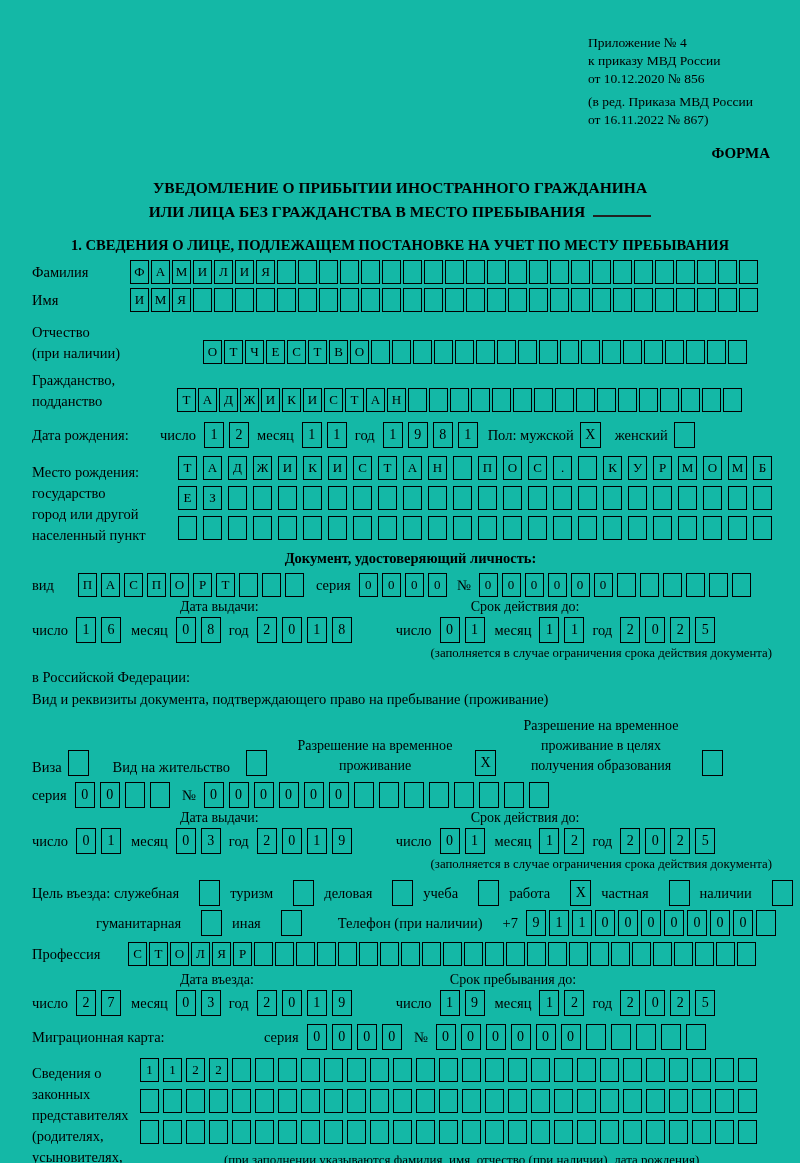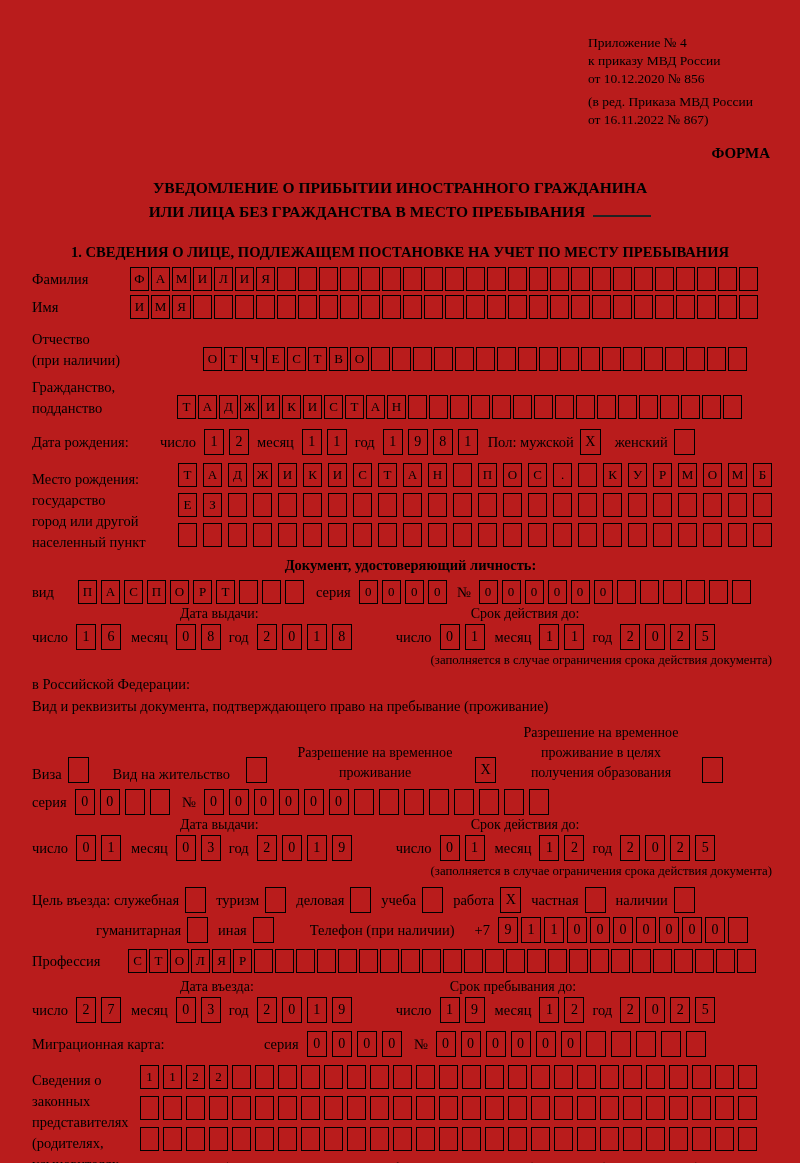--- a/index.html
+++ b/index.html
@@ -1,23 +1,23 @@
 <!DOCTYPE html>
 <html lang="ru"><head>
 <meta charset="utf-8">
 <style>
   html,body{margin:0;padding:0;background:#fff;}
   .page{width:800px;height:1163px;box-sizing:border-box;padding-top:34px;overflow:hidden;
-        background:#b91c1c;color:#000;font-family:"Liberation Serif","DejaVu Serif",serif;position:relative;}
+        background:#14b8a6;color:#000;font-family:"Liberation Serif","DejaVu Serif",serif;position:relative;}
   .hdr{margin-left:588px;font-size:13.5px;line-height:18px;}
   .hdr .amend{margin-top:5px;}
   .forma{margin:16px 30px 0 0;text-align:right;font-weight:700;font-size:15px;}
   .title{margin-top:14px;text-align:center;font-weight:700;font-size:15.5px;line-height:24px;}
   .blank{display:inline-block;width:58px;height:14px;border-bottom:2px solid #222;margin-left:8px;}
-  .sech{margin-top:20px;text-align:center;font-weight:700;font-size:14.6px;}
+  .sech{margin-top:13px;text-align:center;font-weight:700;font-size:14.6px;}
 
   .frow{display:flex;align-items:center;margin:4px 0 0 32px;font-size:14.5px;}
   .top{align-items:flex-end;}
   .lab{flex:none;}
   .cells{display:flex;gap:2px;flex:none;}
   .g3{gap:3px}.g4{gap:4px}.g5{gap:5px}.g6{gap:6px}
   .cell{flex:none;width:19px;height:24px;border:1.5px solid #000;box-sizing:border-box;
         display:flex;align-items:center;justify-content:center;font-size:13px;}
   .big .cell{width:20px;height:26px;font-size:14px;}
   .cb{flex:none;width:21px;height:26px;border:1.5px solid #000;box-sizing:border-box;
@@ -35,21 +35,21 @@
   .dates-hdr{display:flex;margin:2px 0 0 32px;font-size:14px;line-height:16px;}
   .dates-hdr .a{margin-left:148px;}
   .dates-hdr .b{margin-left:212px;}
   .dates-hdr.entry .b{margin-left:196px;}
   .drow{margin-top:2px;}
   .drow .lab{margin-right:8px;}
   .note{margin:2px 28px 0 0;text-align:right;font-size:12.8px;line-height:16px;}
   .para{margin:4px 0 0 32px;font-size:14.5px;line-height:18px;}
   .para2{margin-top:7px;}
   .stack{text-align:center;font-size:14px;line-height:20px;flex:none;}
-  .pair{display:flex;align-items:center;gap:6px;flex:none;}
+  .pair{display:flex;align-items:center;gap:20px;flex:none;}
   .rep-note{margin:8px 0 0 84px;font-size:13px;}
 </style>
 </head>
 <body>
 
 <div class="page">
 
   <div class="hdr">
     <div>Приложение № 4</div>
     <div>к приказу МВД России</div>

